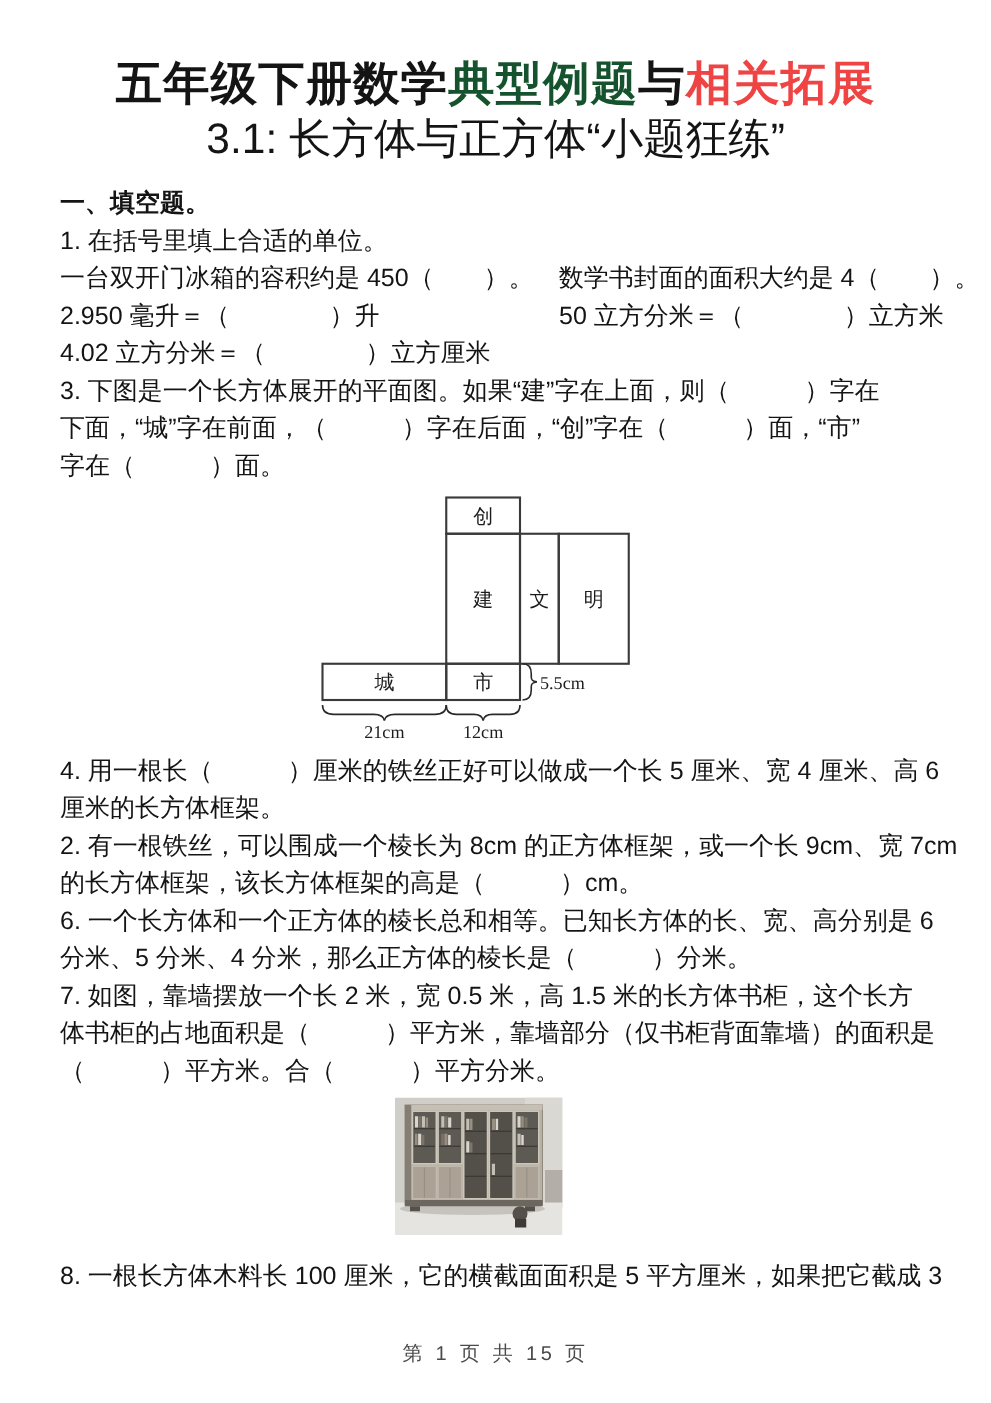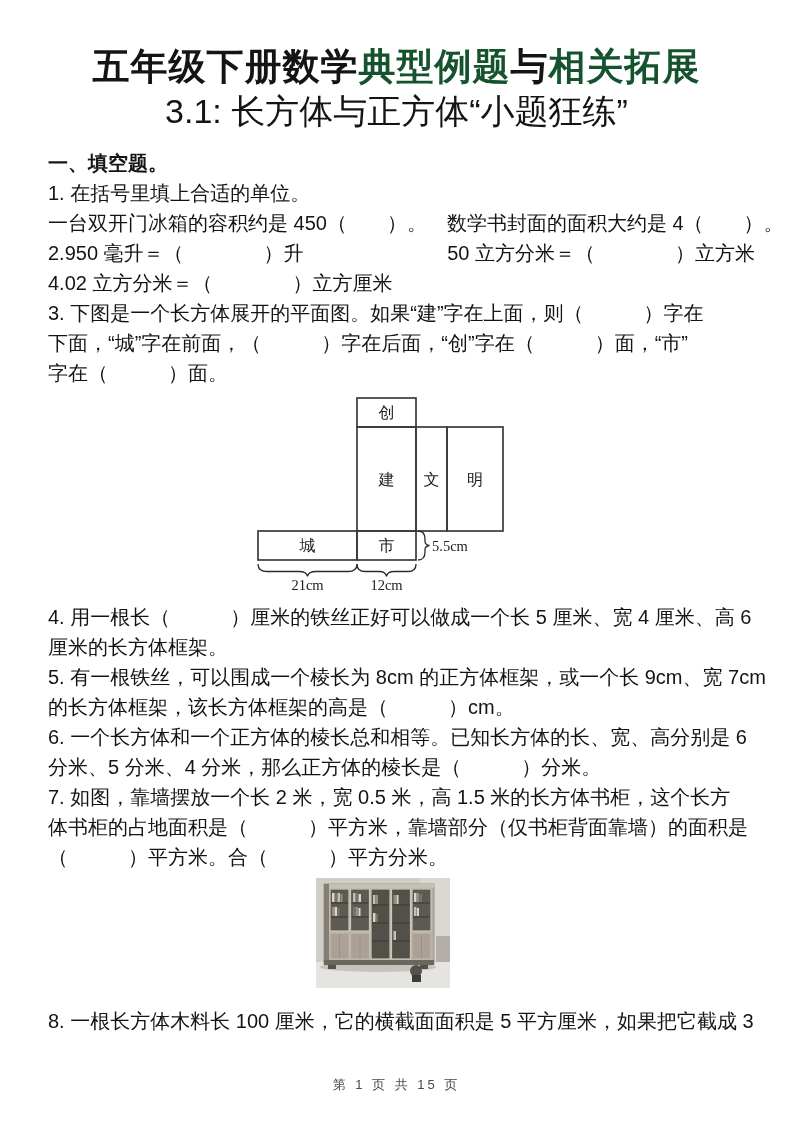--- a/index.html
+++ b/index.html
@@ -51,42 +51,42 @@
   .photo-wrap{
     margin:6px 0 0 268px;
     width:134px;height:110px;
   }
   .q8line{margin-top:18px !important;}
   .footer{
     position:absolute;
     left:0;right:0;
     bottom:28px;
     text-align:center;
-    font-size:13px;
+    font-size:16px;
     color:#4a4a4a;
     letter-spacing:3px;
   }
   svg text.face{
     font-family:"Liberation Sans", sans-serif;
     font-size:16px;
     fill:#1c1c1c;
   }
   svg text.dim{
     font-family:"Liberation Serif", serif;
     font-size:14.5px;
     fill:#1c1c1c;
   }
 </style>
 </head>
 <body>
 
 <div class="page">
 
   <div class="title">
-    <span>五年级下册数学</span><span class="red" style="color: #14532d;">典型例题</span><span>与</span><span class="red" style="color: #14532d;">相关拓展</span>
+    <span>五年级下册数学</span><span class="red" style="color: #14532d;">典型例题</span><span>与</span><span class="red" style="color: #ef4444;">相关拓展</span>
   </div>
 
   <div class="subtitle">3.1: 长方体与正方体“小题狂练”</div>
 
   <div class="content">
     <p style="font-weight:700;">一、填空题。</p>
 
     <p>1. 在括号里填上合适的单位。</p>
     <p>一台双开门冰箱的容积约是 450（　　）。　数学书封面的面积大约是 4（　　）。</p>
 
@@ -122,21 +122,21 @@
         <text class="face" x="52.5" y="157" text-anchor="middle">城</text>
         <text class="face" x="131.5" y="157" text-anchor="middle">市</text>
         <text class="dim" x="52.5" y="196" text-anchor="middle">21cm</text>
         <text class="dim" x="131.5" y="196" text-anchor="middle">12cm</text>
         <text class="dim" x="177" y="157" text-anchor="start">5.5cm</text>
       </svg>
     </div>
 
     <p>4. 用一根长（　　　）厘米的铁丝正好可以做成一个长 5 厘米、宽 4 厘米、高 6</p>
     <p>厘米的长方体框架。</p>
-    <p>5. 有一根铁丝，可以围成一个棱长为 8cm 的正方体框架，或一个长 9cm、宽 7cm</p>
+    <p>2. 有一根铁丝，可以围成一个棱长为 8cm 的正方体框架，或一个长 9cm、宽 7cm</p>
     <p>的长方体框架，该长方体框架的高是（　　　）cm。</p>
     <p>6. 一个长方体和一个正方体的棱长总和相等。已知长方体的长、宽、高分别是 6</p>
     <p>分米、5 分米、4 分米，那么正方体的棱长是（　　　）分米。</p>
     <p>7. 如图，靠墙摆放一个长 2 米，宽 0.5 米，高 1.5 米的长方体书柜，这个长方</p>
     <p>体书柜的占地面积是（　　　）平方米，靠墙部分（仅书柜背面靠墙）的面积是</p>
     <p>（　　　）平方米。合（　　　）平方分米。</p>
 
     <div class="photo-wrap">
       <svg width="134" height="110" viewBox="0 0 134 110">
         <rect x="0" y="0" width="134" height="88" fill="#d0cec9"></rect>

